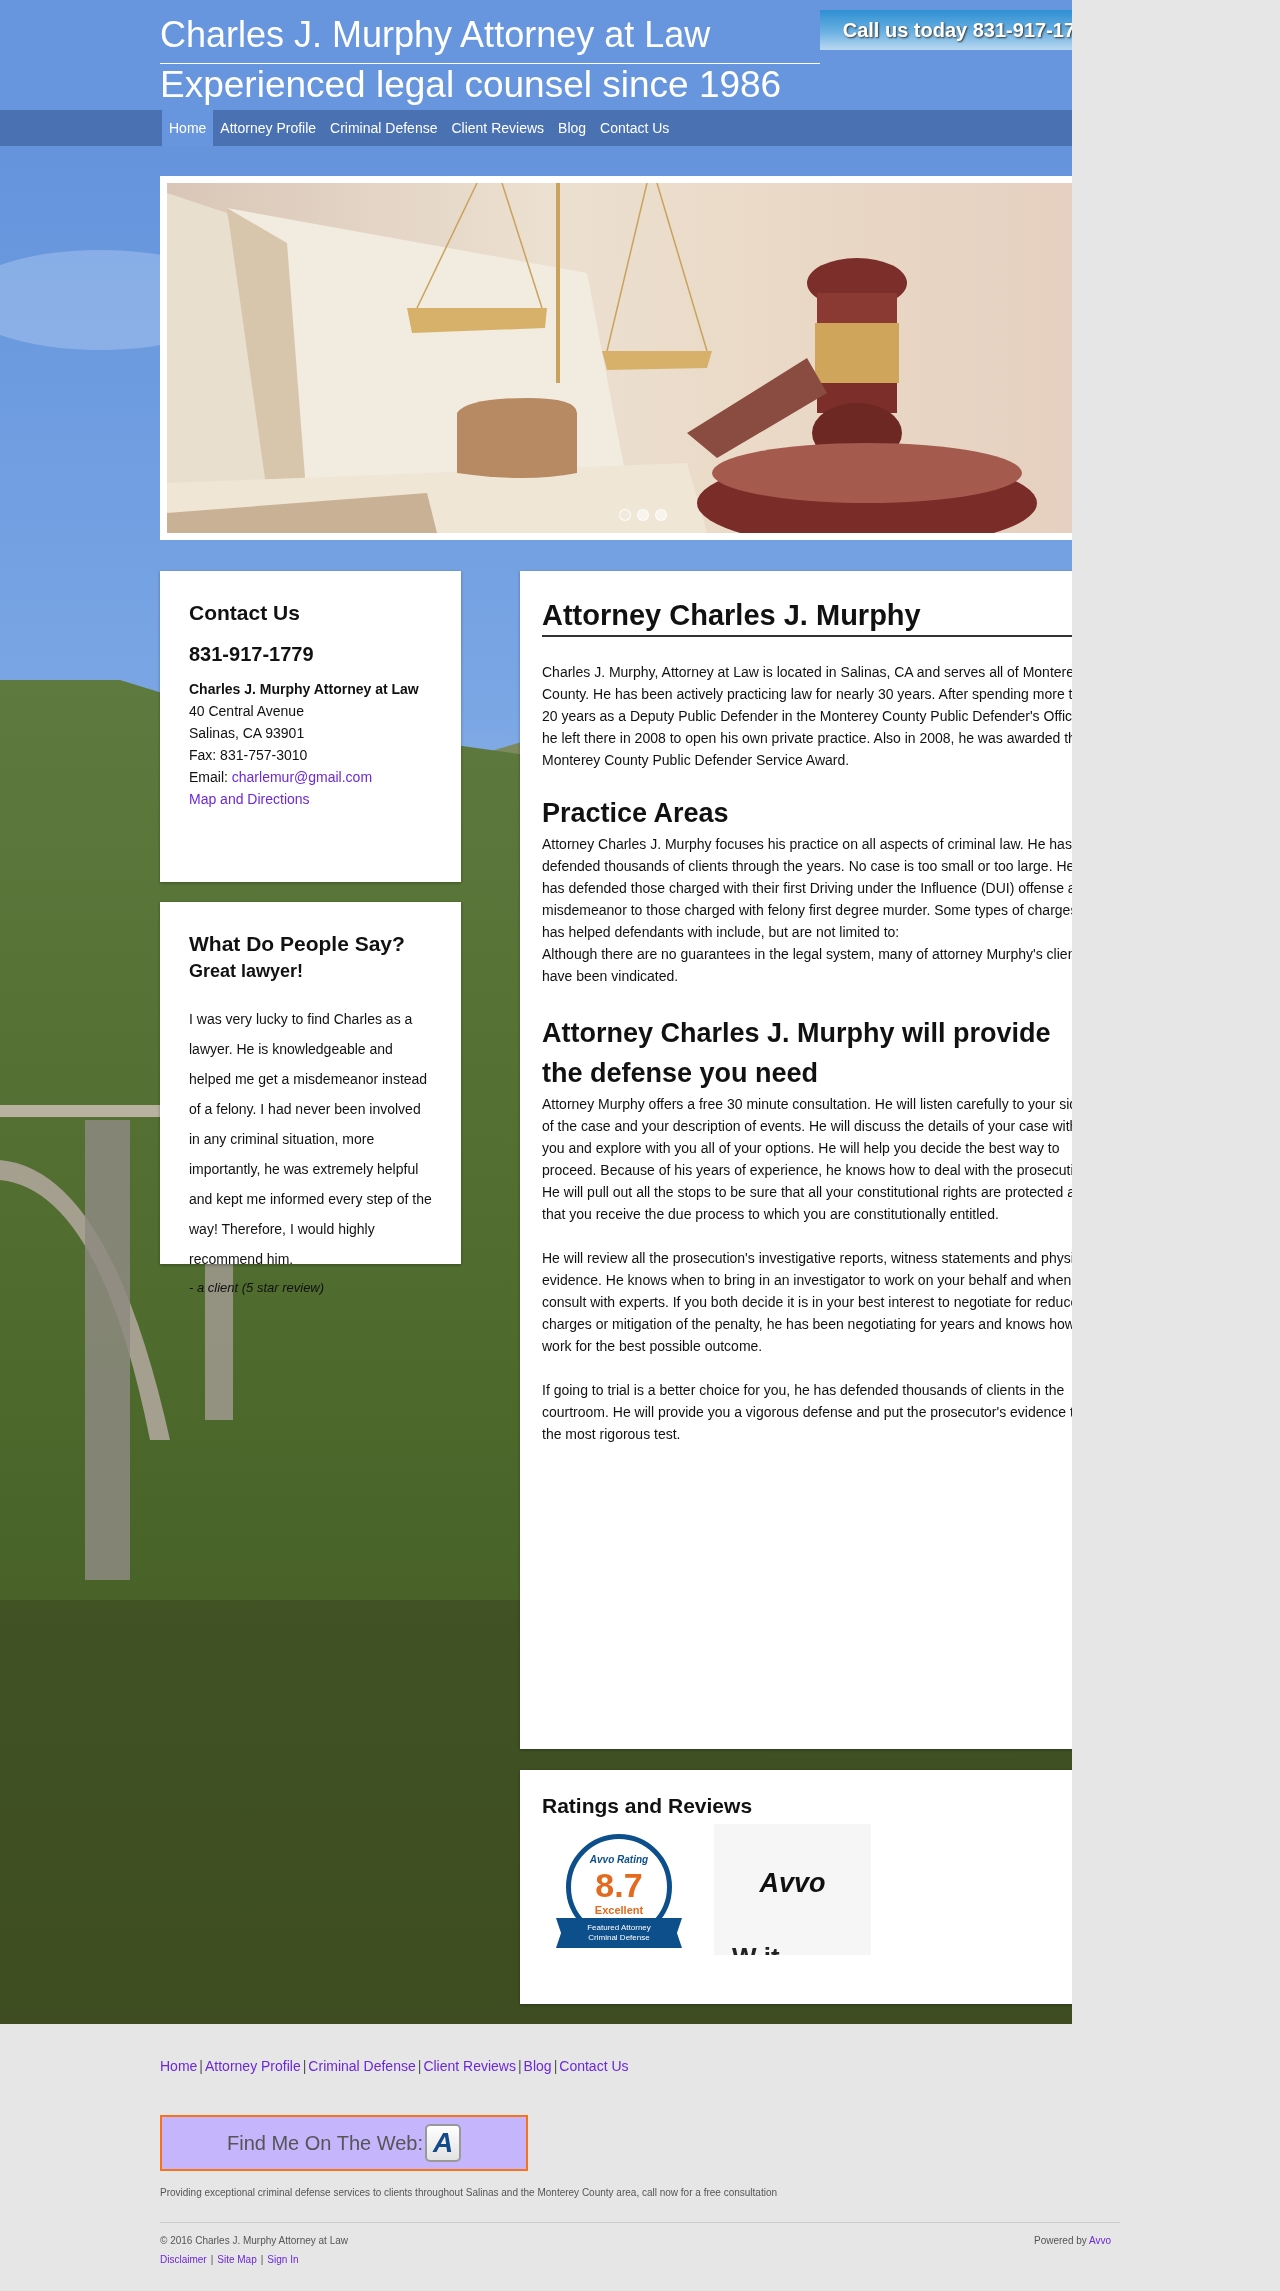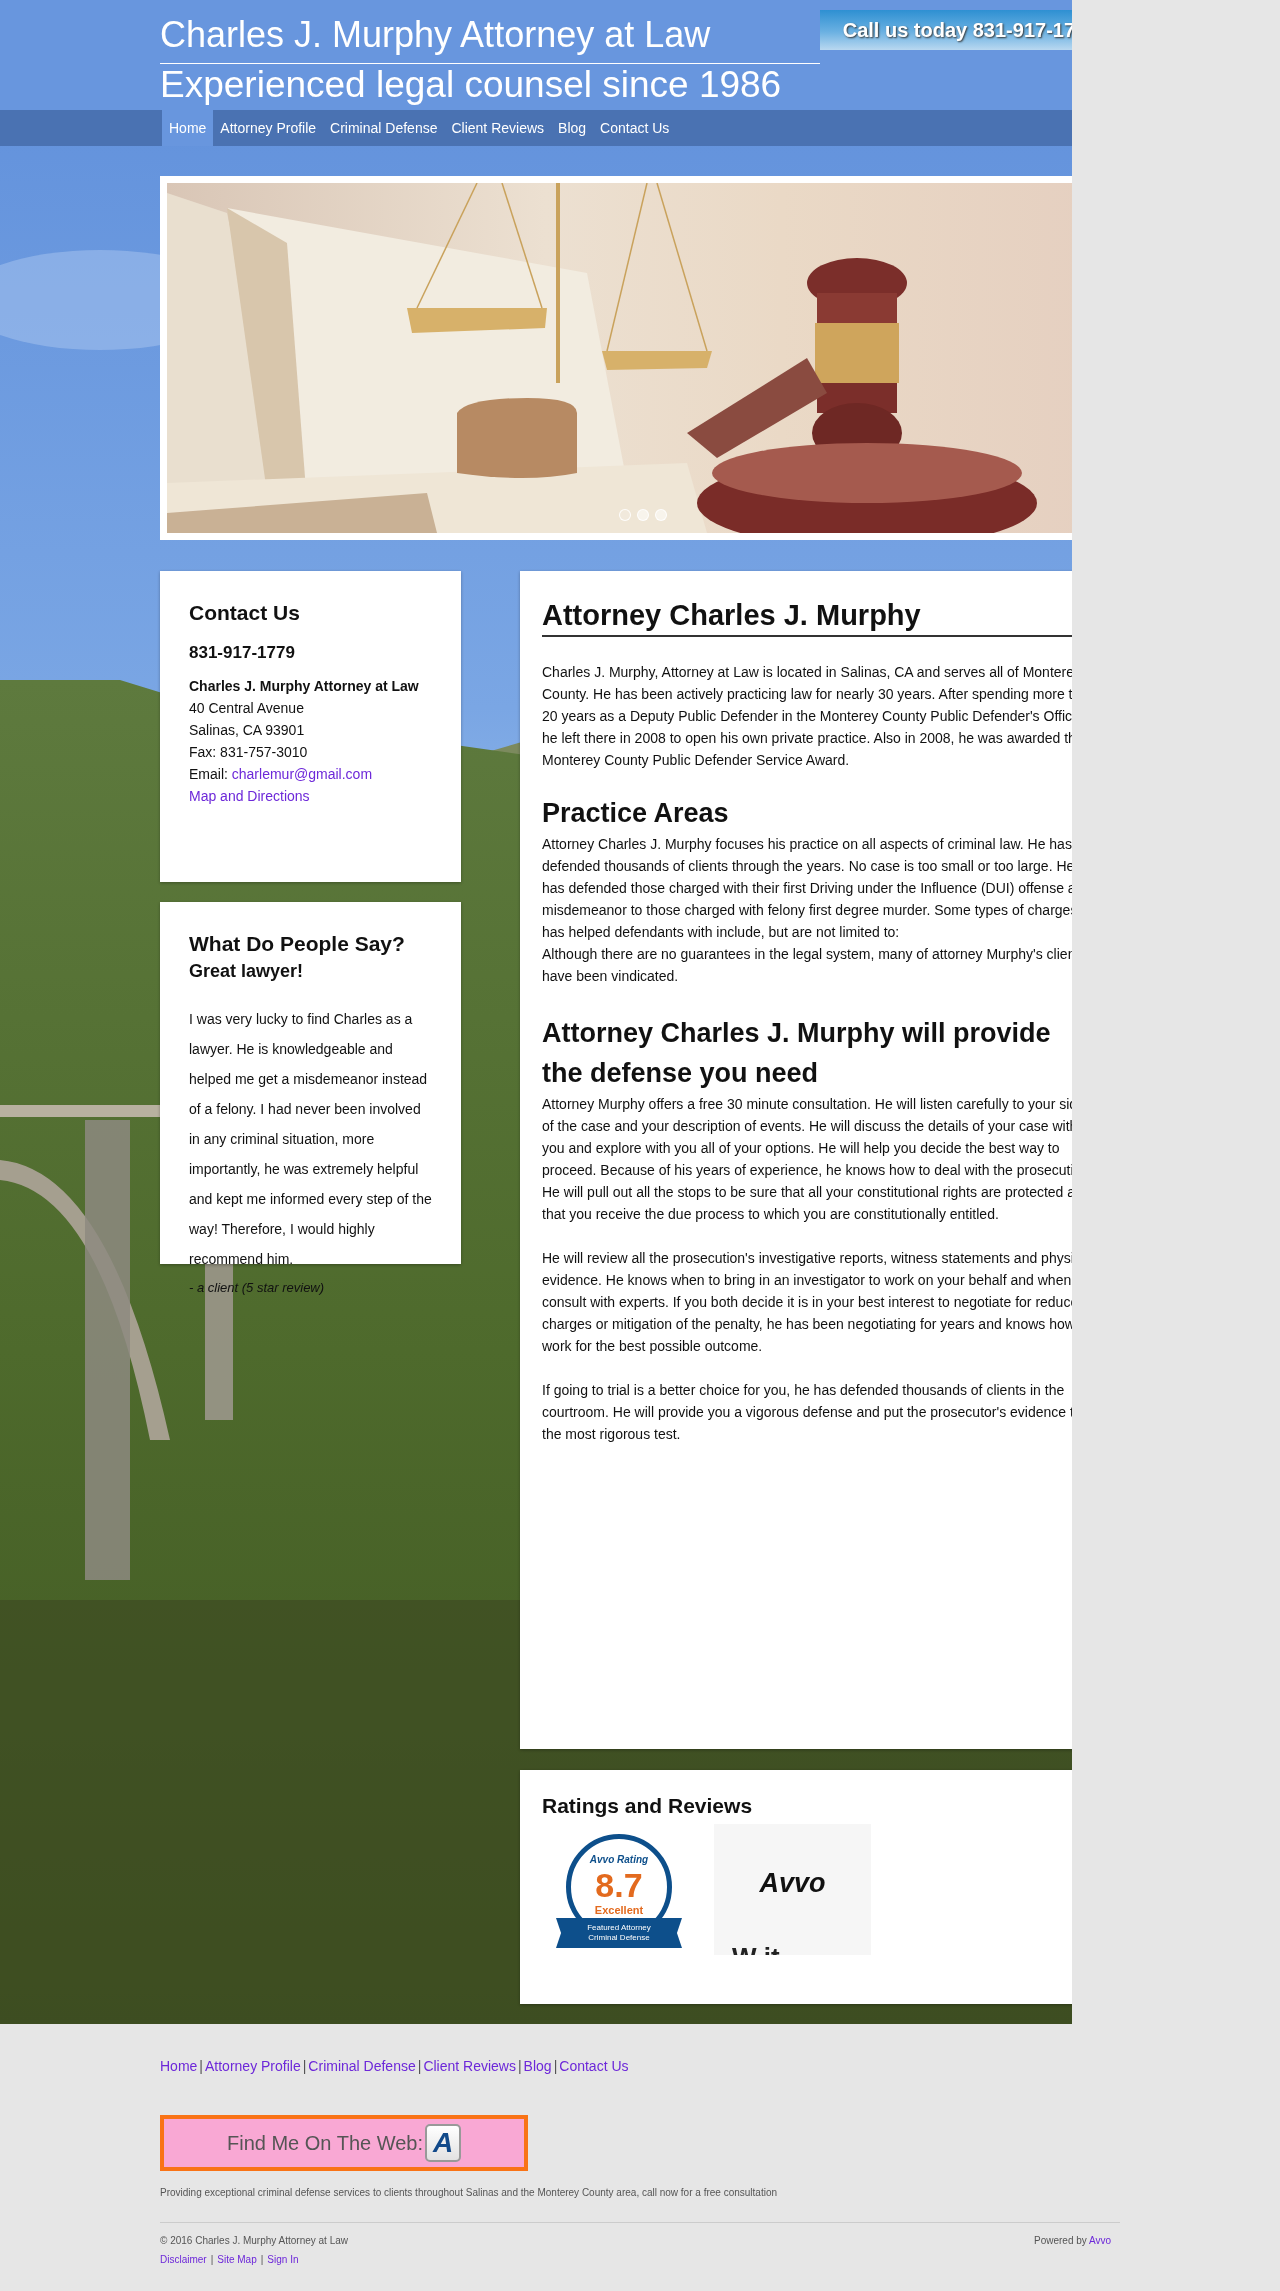--- a/index.html
+++ b/index.html
@@ -74,21 +74,21 @@
   .card {
     position: absolute; background: #fff;
     box-shadow: 0 1px 3px rgba(0,0,0,0.3);
   }
   .contact-card { left: 160px; top: 571px; width: 301px; height: 311px; padding: 30px 29px; }
   .testimonial-card { left: 160px; top: 902px; width: 301px; height: 362px; padding: 30px 29px; }
   .main-card { left: 520px; top: 571px; width: 600px; height: 1178px; padding: 24px 22px; }
   .ratings-card { left: 520px; top: 1770px; width: 600px; height: 234px; padding: 24px 22px; }
 
   .card h3 { font-size: 21px; font-weight: bold; margin-bottom: 18px; }
-  .contact-phone { font-size: 17px; font-weight: bold; margin-bottom: 12px; }
+  .contact-phone { font-size: 20px; font-weight: bold; margin-bottom: 12px; }
   .contact-name { font-size: 14px; font-weight: bold; line-height: 22px; }
   .contact-line { font-size: 14px; line-height: 22px; }
   .link { color: #6d28d9; cursor: pointer; }
 
   .testimonial-card h3 { margin-bottom: 2px; }
   .review-title { font-size: 18px; font-weight: bold; line-height: 26px; }
   .review-body { font-size: 14px; line-height: 30px; margin-top: 20px; }
   .review-attr { font-size: 13px; font-style: italic; margin-top: 6px; }
 
   .main-title {
@@ -138,21 +138,21 @@
     position: absolute; left: 18px; top: 118px; font-size: 26px; font-weight: bold; color: #222;
   }
 
   
   .footer { position: relative; width: 1280px; height: 267px; background: #e6e6e6; }
   .footer-nav { position: absolute; left: 160px; top: 34px; font-size: 14px; color: #4e73b0; }
   .footer-nav span.link { cursor: pointer; }
   .footer-nav .sep { color: #555; margin: 0 2px; }
   .find-me {
     position: absolute; left: 160px; top: 91px; width: 368px; height: 56px;
-    background: #f9a8d4; border: 4px solid #f97316;
+    background: #c4b5fd; border: 2px solid #f97316;
     display: flex; align-items: center; justify-content: center; gap: 2px;
   }
   .find-me-label { font-size: 20px; color: #555; }
   .avvo-icon {
     width: 36px; height: 38px; border-radius: 5px; border: 2px solid #999;
     background: linear-gradient(180deg, #fff, #e2e2e2);
     display: flex; align-items: center; justify-content: center;
     font-size: 28px; font-weight: bold; font-style: italic; color: #124a8a;
     cursor: pointer;
   }

